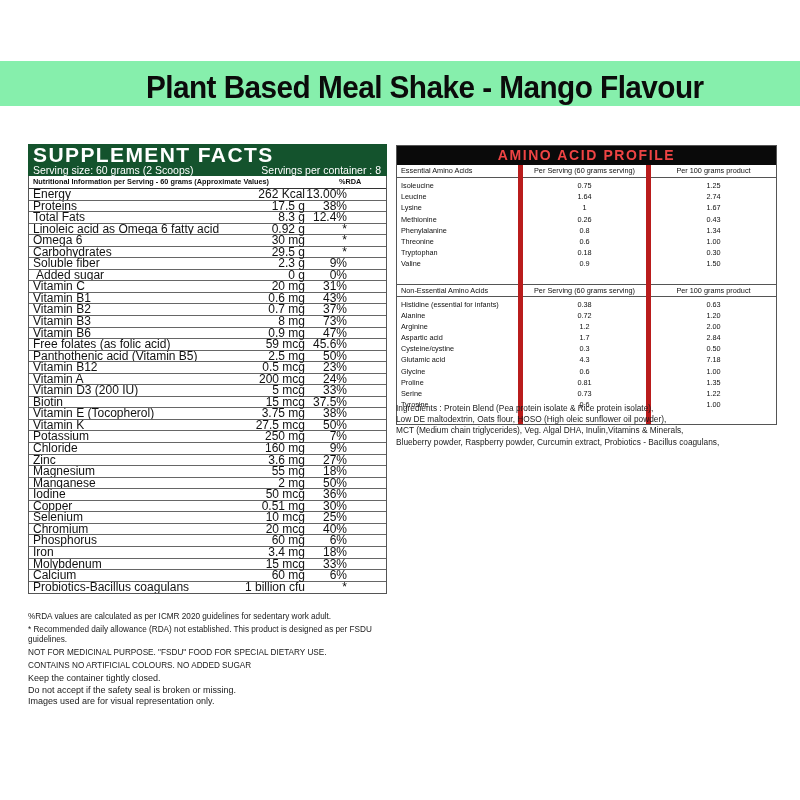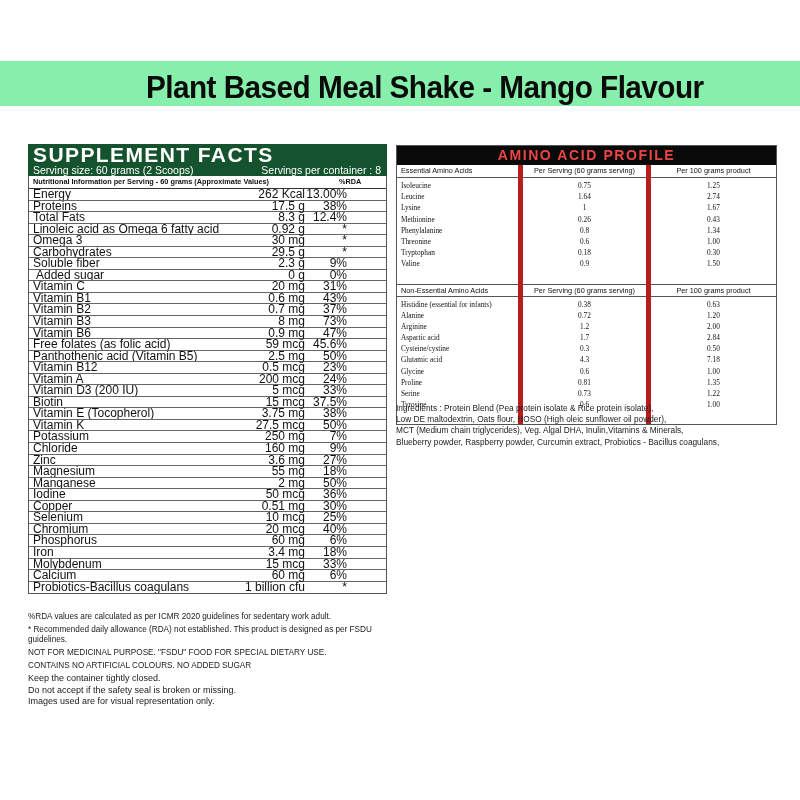--- a/index.html
+++ b/index.html
@@ -35,21 +35,21 @@
   .aa-head { background: #0a0a0a; color: #ef4444; height: 19px; text-align: center; font-size: 14px; font-weight: bold; letter-spacing: 1.6px; line-height: 19px; }
   .aa-grid { display: flex; }
   .aa-col { border-right: 5px solid #b91c1c; }
   .aa-col:last-child { border-right: none; }
   .c1 { width: 126px; } .c2 { width: 128px; } .c3 { width: 125px; }
   .aa-sechdr { height: 13px; line-height: 12px; font-size: 7.3px; border-bottom: 1px solid #555; white-space: nowrap; }
   .aa-cell { height: 11.2px; line-height: 11.2px; font-size: 7.3px; white-space: nowrap; }
   .c1 .aa-cell, .c1 .aa-sechdr { padding-left: 4px; }
   .c2 .aa-cell, .c3 .aa-cell { text-align: center; }
   .c2 .aa-sechdr, .c3 .aa-sechdr { text-align: center; }
-  .aa-block { padding-top: 2px; padding-bottom: 14px; font-family: Liberation Serif, serif; }
+  .aa-block { padding-top: 2px; padding-bottom: 14px; }
   .aa-divider { border-top: 1px solid #555; }
 
   .ingredients { position: absolute; left: 396px; top: 403px; width: 390px; font-size: 8.3px; line-height: 11.2px; color: #1a1a1a; }
 </style>
 </head>
 <body>
 
 <div class="banner">
   <div class="banner-title">Plant Based Meal Shake - Mango Flavour</div>
 </div>
@@ -79,21 +79,21 @@
         <div class="sf-name">Total Fats</div>
         <div class="sf-amt">8.3 g</div>
         <div class="sf-rda">12.4%</div>
       </div>
       <div class="sf-row">
         <div class="sf-name">Linoleic acid as Omega 6 fatty acid</div>
         <div class="sf-amt">0.92 g</div>
         <div class="sf-rda">*</div>
       </div>
       <div class="sf-row">
-        <div class="sf-name">Omega 3</div>
+        <div class="sf-name">Omega 6</div>
         <div class="sf-amt">30 mg</div>
         <div class="sf-rda">*</div>
       </div>
       <div class="sf-row">
         <div class="sf-name">Carbohydrates</div>
         <div class="sf-amt">29.5 g</div>
         <div class="sf-rda">*</div>
       </div>
       <div class="sf-row">
         <div class="sf-name">Soluble fiber</div>

